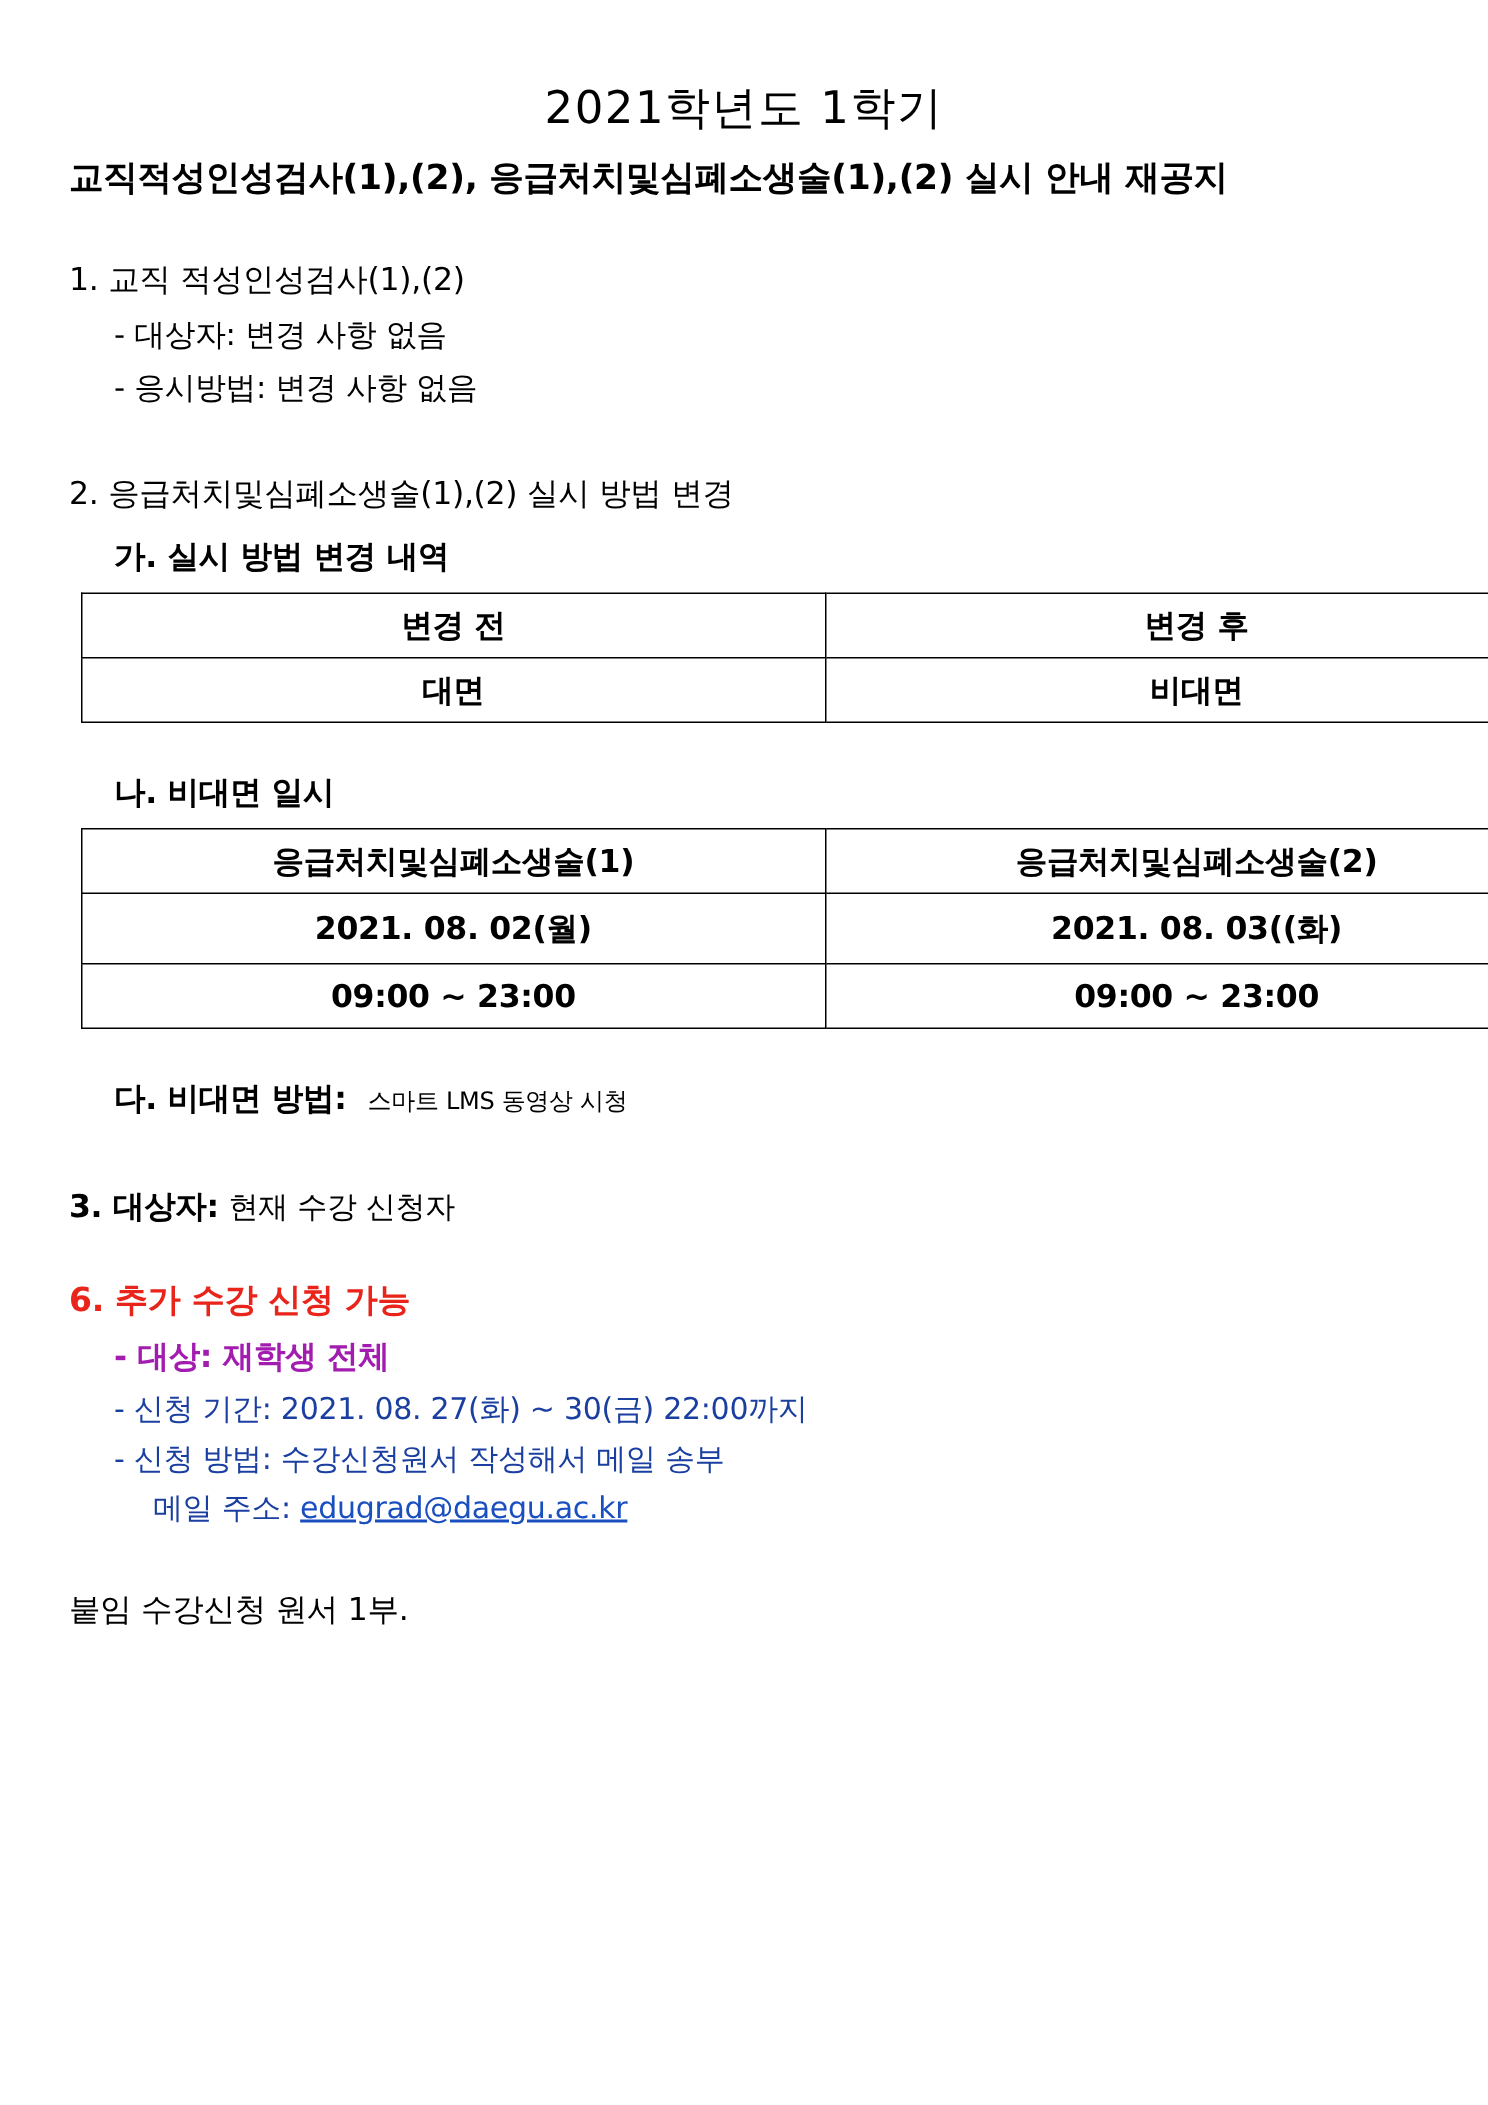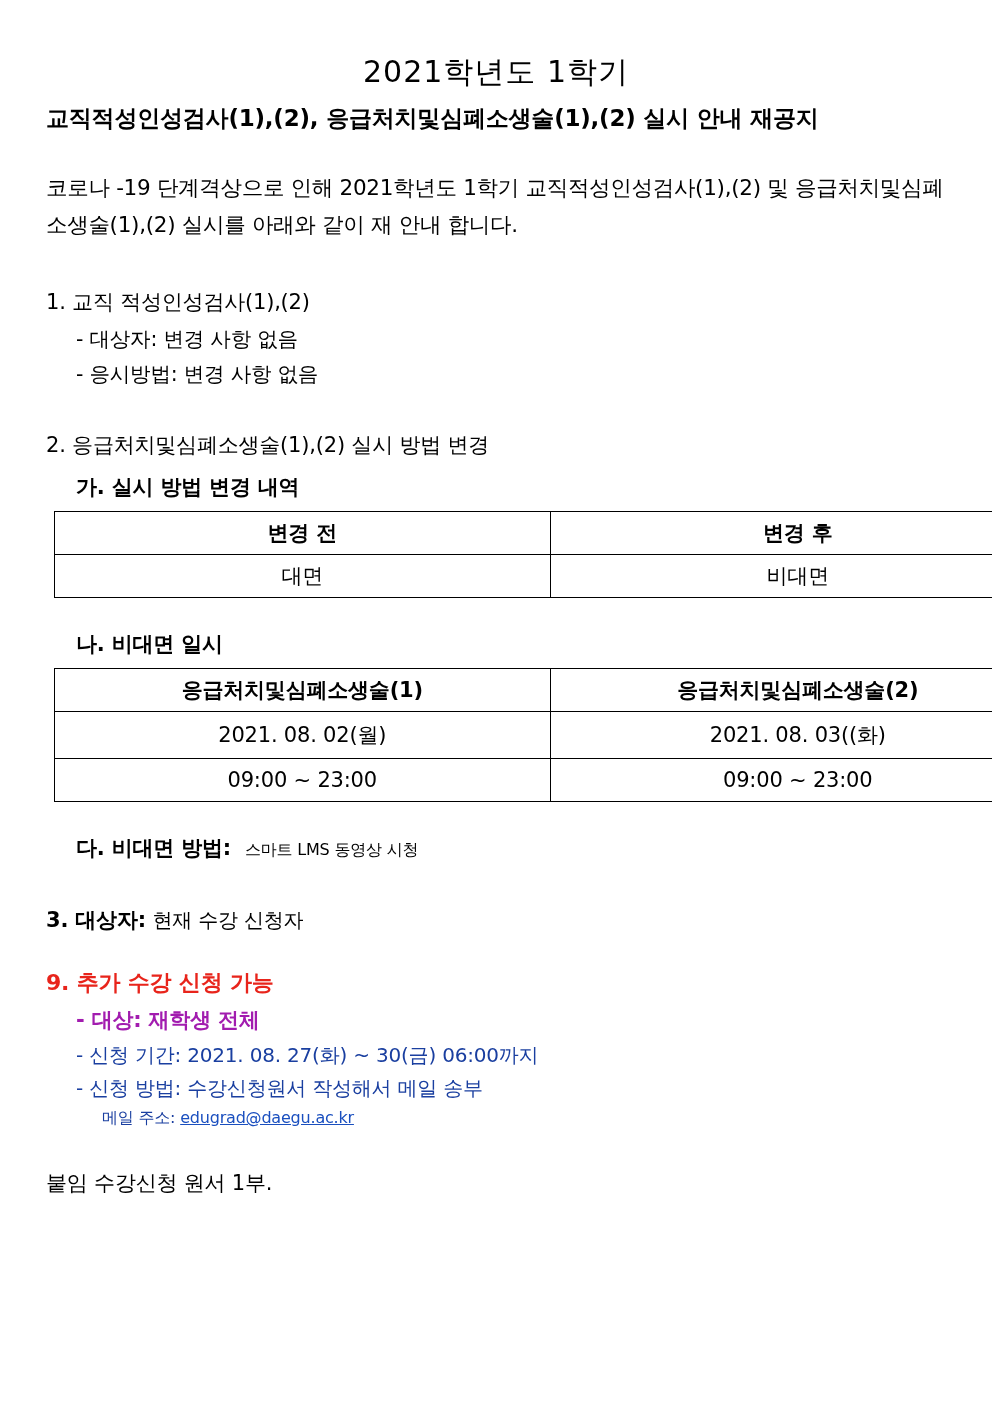--- a/index.html
+++ b/index.html
@@ -76,20 +76,21 @@
     width: 992px;
     margin: 4px 0 0 8px;
     table-layout: fixed;
   }
   table.doc-table th, table.doc-table td {
     border: 1px solid #000;
     text-align: center;
     font-size: 21px;
     padding: 7px 4px;
     letter-spacing: -0.2px;
+    font-weight: bold;
   }
   table.doc-table th {
     font-weight: bold;
   }
   table.t2 td {
     padding: 9px 20px;
   }
   .sec-3 {
     font-size: 21px;
     margin: 0;
@@ -108,21 +109,21 @@
     font-weight: bold;
     margin: 0 0 8px 30px;
     letter-spacing: -0.2px;
   }
   .blue-line {
     font-size: 20px;
     margin: 0 0 6px 30px;
     letter-spacing: -0.2px;
   }
   .blue-line2 {
-    font-size: 16px;
+    font-size: 20px;
     margin: 0 0 6px 56px;
     letter-spacing: -0.2px;
   }
   a.mail {
     color: #1a4fbf;
     text-decoration: underline;
   }
   .attach {
     font-size: 21px;
     letter-spacing: -0.2px;
@@ -131,21 +132,20 @@
 </style>
 </head>
 <body>
 
 <div class="page">
 
   <h1 class="doc-title">2021학년도 1학기</h1>
 
   <h2 class="doc-subtitle">교직적성인성검사(1),(2), 응급처치및심폐소생술(1),(2) 실시 안내 재공지</h2>
 
-  <p class="intro">코로나 -19 단계격상으로 인해 2021학년도 1학기 교직적성인성검사(1),(2) 및 응급처치및심폐소생술(1),(2) 실시를 아래와 같이 재 안내 합니다.</p>
 
   <p class="sec sec-1">1. 교직 적성인성검사(1),(2)</p>
   <p class="dash">- 대상자:  변경 사항 없음</p>
   <p class="dash">- 응시방법: 변경 사항 없음</p>
 
   <div class="spacer-lg"></div>
 
   <p class="sec">2. 응급처치및심폐소생술(1),(2) 실시 방법 변경</p>
 
   <p class="sub-head">가. 실시 방법 변경 내역</p>
@@ -192,24 +192,24 @@
 
   <div class="spacer-lg"></div>
 
   <p class="sec-3">
     <b>3. 대상자:</b>
     <span class="normal">현재 수강 신청자</span>
   </p>
 
   <div class="spacer-lg"></div>
 
-  <p class="sec-4" style="color:#e8241b">9. 추가 수강 신청 가능</p>
+  <p class="sec-4" style="color:#e8241b">6. 추가 수강 신청 가능</p>
 
   <p class="blue-head" style="color:#a21caf">- 대상: 재학생 전체</p>
-  <p class="blue-line" style="color:#1a3fa0">- 신청 기간: 2021. 08. 27(화) ~ 30(금) 06:00까지</p>
+  <p class="blue-line" style="color:#1a3fa0">- 신청 기간: 2021. 08. 27(화) ~ 30(금) 22:00까지</p>
   <p class="blue-line" style="color:#1a3fa0">- 신청 방법:  수강신청원서 작성해서 메일 송부</p>
   <p class="blue-line2" style="color:#1a3fa0">
     <span>메일 주소:</span>
     <a class="mail" href="#">edugrad@daegu.ac.kr</a>
   </p>
 
   <div class="spacer-lg"></div>
 
   <p class="attach">붙임  수강신청 원서  1부.</p>
 

